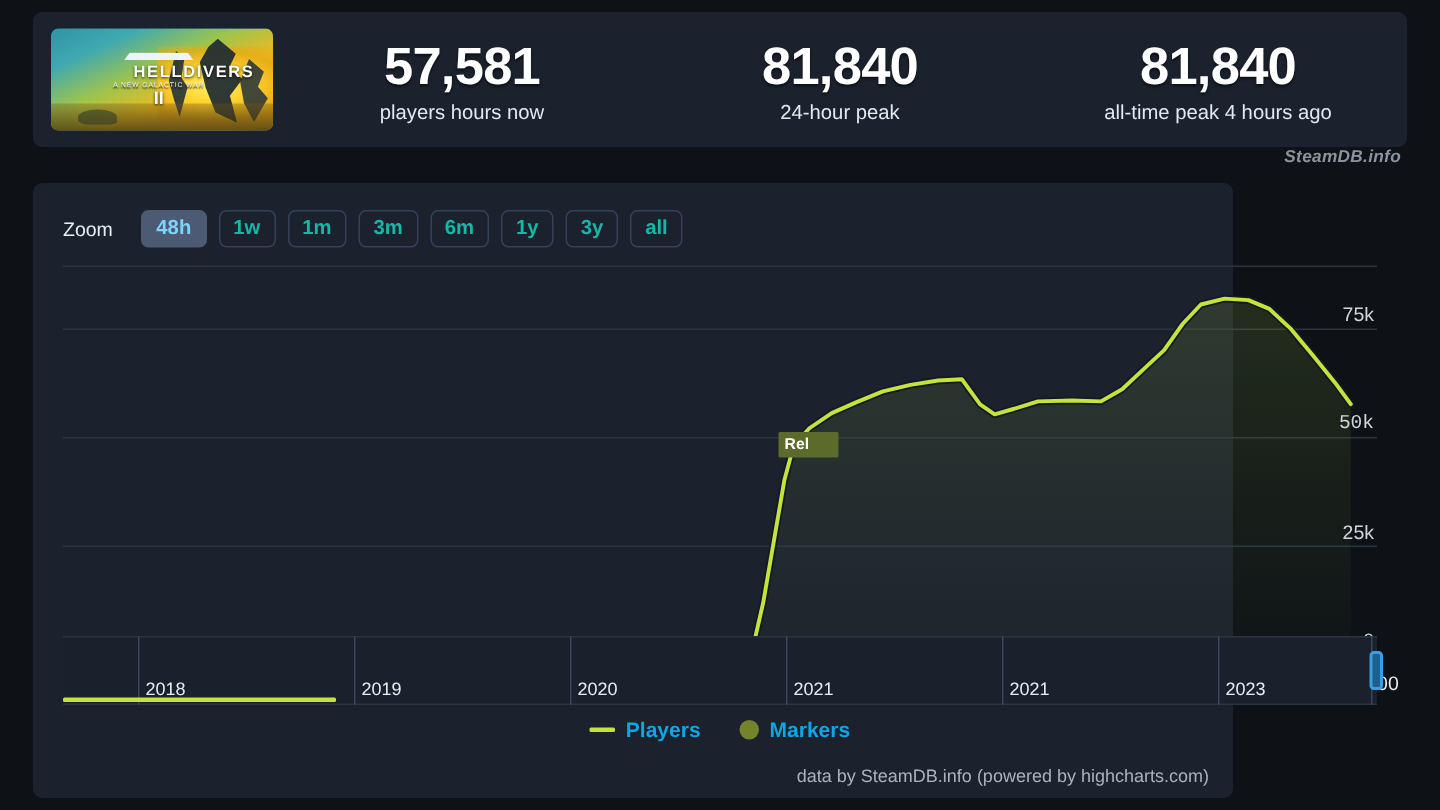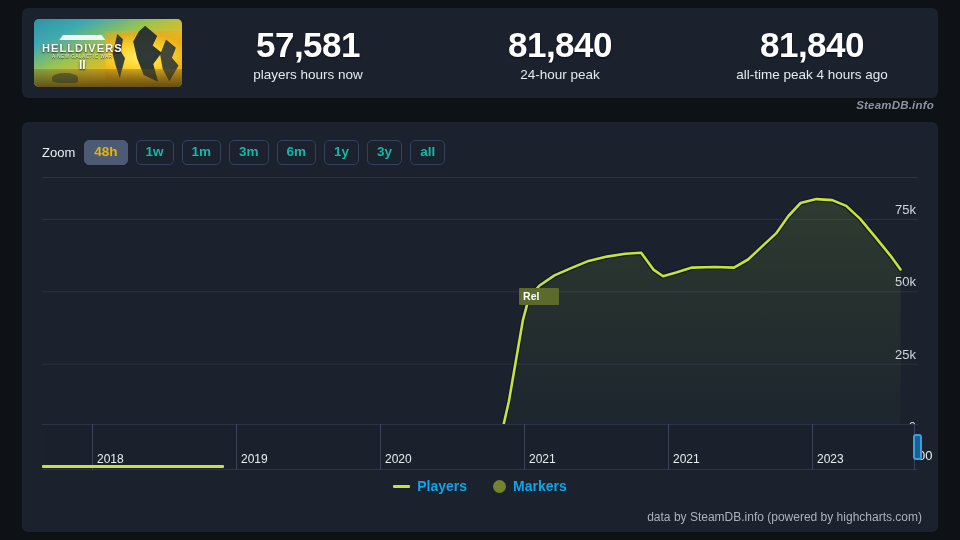--- a/index.html
+++ b/index.html
@@ -104,20 +104,21 @@
     clip-path: polygon(8% 0%, 92% 0%, 100% 100%, 0% 100%);
   }
   .capsule-logo .lg-word {
     font-family: "Liberation Sans", sans-serif;
     font-weight: bold;
     font-size: 11px;
     letter-spacing: 1.1px;
     color: #ffffff;
     text-shadow: 0 1px 2px rgba(0,0,0,.85);
     line-height: 12px;
+    margin-left: 47px;
   }
   .capsule-logo .lg-sub {
     font-size: 4.5px;
     letter-spacing: .6px;
     color: #e9eef2;
     line-height: 6px;
     text-shadow: 0 1px 1px rgba(0,0,0,.8);
   }
   .capsule-logo .lg-two {
     font-weight: bold;
@@ -162,21 +163,21 @@
     font-weight: bold;
     color: #8b949e;
     letter-spacing: .2px;
   }
 
   
   .chart-panel {
     position: absolute;
     left: 22px;
     top: 122px;
-    width: 916px;
+    width: 800px;
     height: 410px;
     background: #1b222e;
     border-radius: 6px;
   }
 
   
   .zoom-row {
     position: absolute;
     left: 20px;
     top: 18px;
@@ -194,23 +195,24 @@
     font-weight: bold;
     color: #14b8a6;
     background: transparent;
     border: 1px solid #33415a;
     border-radius: 5px;
     padding: 4px 9px 5px 9px;
     line-height: 14px;
     cursor: pointer;
   }
   .zoom-btn.active {
-    color: #eab308;
+    color: #7dd3fc;
     background: #4c5a73;
     border-color: #4c5a73;
+    margin-left: 10px;
   }
 
   .zoom-divider {
     position: absolute;
     left: 20px;
     top: 55px;
     width: 876px;
     height: 1px;
     background: #2b3442;
   }
@@ -440,21 +442,21 @@
               </linearGradient>
             </defs>
             <path d="M 459.0 254.0 L 466.9 219.3 L 473.9 178.8 L 480.9 138.2 L 487.1 115.1 L 497.6 103.5 L 512.5 93.4 L 529.1 86.1 L 546.6 78.9 L 565.0 74.6 L 583.4 71.7 L 599.2 70.8 L 611.4 87.6 L 621.1 94.2 L 634.2 90.5 L 650.0 85.6 L 672.8 85.0 L 692.0 85.6 L 706.1 77.5 L 720.1 64.4 L 734.1 51.4 L 746.4 34.0 L 758.6 21.0 L 774.4 17.1 L 790.2 18.1 L 804.2 23.9 L 818.2 36.9 L 834.0 55.8 L 848.0 73.1 L 858.5 87.4 L 858.5 254.5 L 459.0 254.5 Z" fill="url(#areaGrad)"></path>
             <path d="M 459.0 254.0 L 466.9 219.3 L 473.9 178.8 L 480.9 138.2 L 487.1 115.1 L 497.6 103.5 L 512.5 93.4 L 529.1 86.1 L 546.6 78.9 L 565.0 74.6 L 583.4 71.7 L 599.2 70.8 L 611.4 87.6 L 621.1 94.2 L 634.2 90.5 L 650.0 85.6 L 672.8 85.0 L 692.0 85.6 L 706.1 77.5 L 720.1 64.4 L 734.1 51.4 L 746.4 34.0 L 758.6 21.0 L 774.4 17.1 L 790.2 18.1 L 804.2 23.9 L 818.2 36.9 L 834.0 55.8 L 848.0 73.1 L 858.5 87.4" fill="none" stroke="#111a26" stroke-width="5" stroke-linejoin="round" stroke-linecap="round"></path>
             <path d="M 459.0 254.0 L 466.9 219.3 L 473.9 178.8 L 480.9 138.2 L 487.1 115.1 L 497.6 103.5 L 512.5 93.4 L 529.1 86.1 L 546.6 78.9 L 565.0 74.6 L 583.4 71.7 L 599.2 70.8 L 611.4 87.6 L 621.1 94.2 L 634.2 90.5 L 650.0 85.6 L 672.8 85.0 L 692.0 85.6 L 706.1 77.5 L 720.1 64.4 L 734.1 51.4 L 746.4 34.0 L 758.6 21.0 L 774.4 17.1 L 790.2 18.1 L 804.2 23.9 L 818.2 36.9 L 834.0 55.8 L 848.0 73.1 L 858.5 87.4" fill="none" stroke="#c5e33a" stroke-width="2.6" stroke-linejoin="round" stroke-linecap="round"></path>
           </svg>
       </div>
       <div id="y-labels">
           <div class="ylabel" style="top: 238px;">0</div>
           <div class="ylabel" style="top: 165.647px;">25k</div>
-          <div class="ylabel" style="top: 93.2941px;">50k</div>
+          <div class="ylabel" style="top: 93.2941px; font-family: Liberation Mono, monospace;">50k</div>
           <div class="ylabel" style="top: 20.9412px;">75k</div>
         </div>
       <div id="x-labels">
           <div class="xlabel" style="left: 94.608px; top: 266.5px;">12:00</div>
           <div class="xlabel" style="left: 205.86px; top: 266.5px;">18:00</div>
           <div class="xlabel" style="left: 317.112px; top: 266.5px;">8 Feb</div>
           <div class="xlabel" style="left: 428.364px; top: 266.5px;">06:00</div>
           <div class="xlabel" style="left: 540.492px; top: 266.5px;">12:00</div>
           <div class="xlabel" style="left: 651.744px; top: 266.5px;">18:00</div>
           <div class="xlabel" style="left: 762.996px; top: 266.5px;">9 Feb</div>

